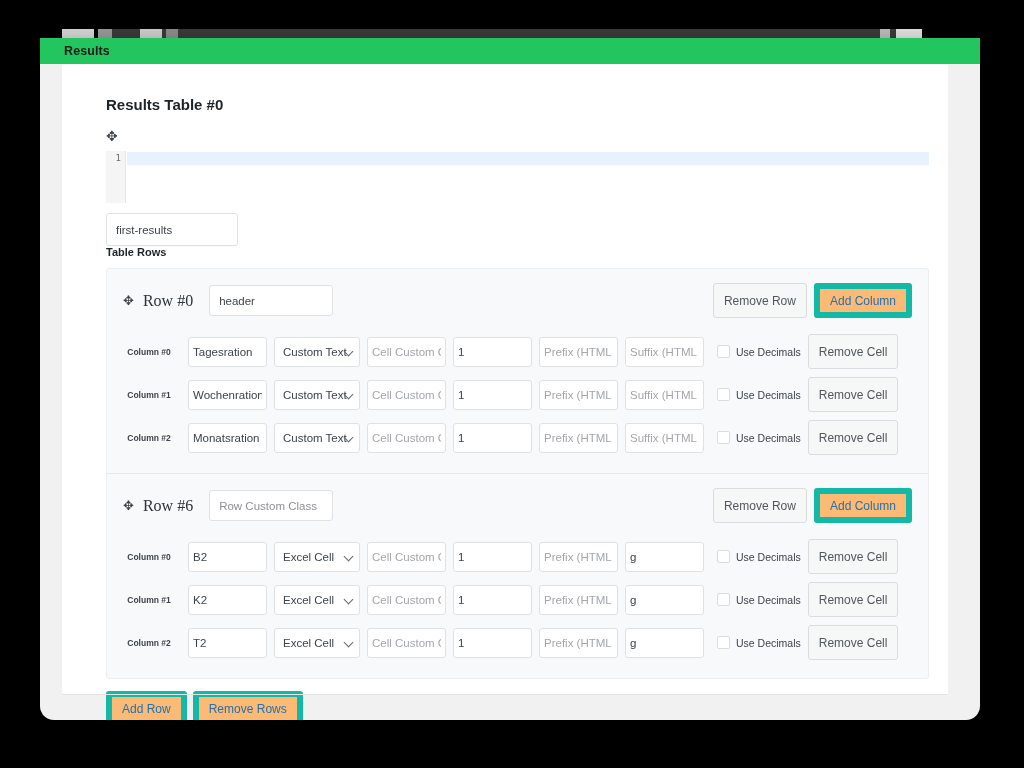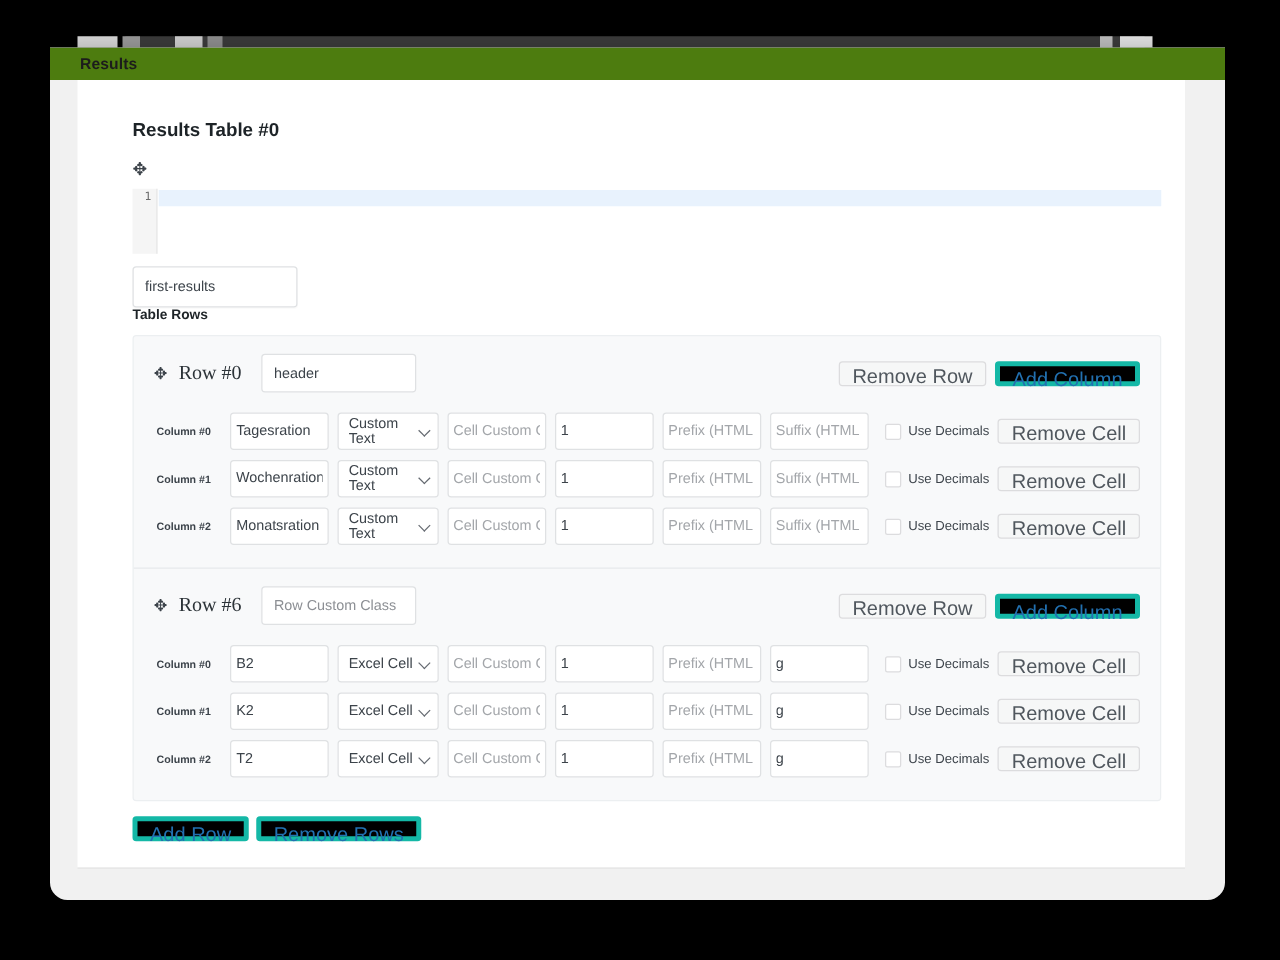--- a/index.html
+++ b/index.html
@@ -38,21 +38,21 @@
     left: 40px; top: 38px;
     width: 940px; height: 682px;
     background: #f1f1f1;
     border-bottom-left-radius: 14px;
     border-bottom-right-radius: 14px;
     box-shadow: 0 10px 28px rgba(0,0,0,0.45);
     overflow: hidden;
   }
   .window-header {
     height: 26px;
-    background: #4d7c0f;
+    background: #22c55e;
     display: flex; align-items: center;
     padding-left: 24px;
   }
   .window-title {
     font-size: 12.5px;
     color: #1c1c1c;
     font-weight: 600;
     letter-spacing: .1px;
   }
 
@@ -165,32 +165,32 @@
     padding: 0 9px;
     font-family: "Liberation Sans", sans-serif;
   }
   .row-class-input::placeholder { color: #8c8f94; }
   .row-head-actions {
     margin-left: auto;
     display: flex; gap: 7px;
   }
 
   .btn {
-    height: 20px;
+    height: 35px;
     padding: 0 10px;
     border-radius: 3px;
-    font-size: 16px;
+    font-size: 12px;
     font-family: "Liberation Sans", sans-serif;
     background: #f6f7f7;
     cursor: pointer;
     white-space: nowrap;
     line-height: 24px;
   }
   .btn-secondary { border: 1px solid #dcdcde; color: #50575e; background:#f6f7f7; }
-  .btn-primary   { border: 4px solid #14b8a6; color: #2271b1; background:#000000; }
+  .btn-primary   { border: 6px solid #14b8a6; color: #2271b1; background:#fdba74; }
 
   .cells { padding: 0 16px 14px 16px; }
 
   .cell-row {
     display: flex;
     align-items: center;
     gap: 7px;
     padding: 4px 0;
   }
   .cell-label {

